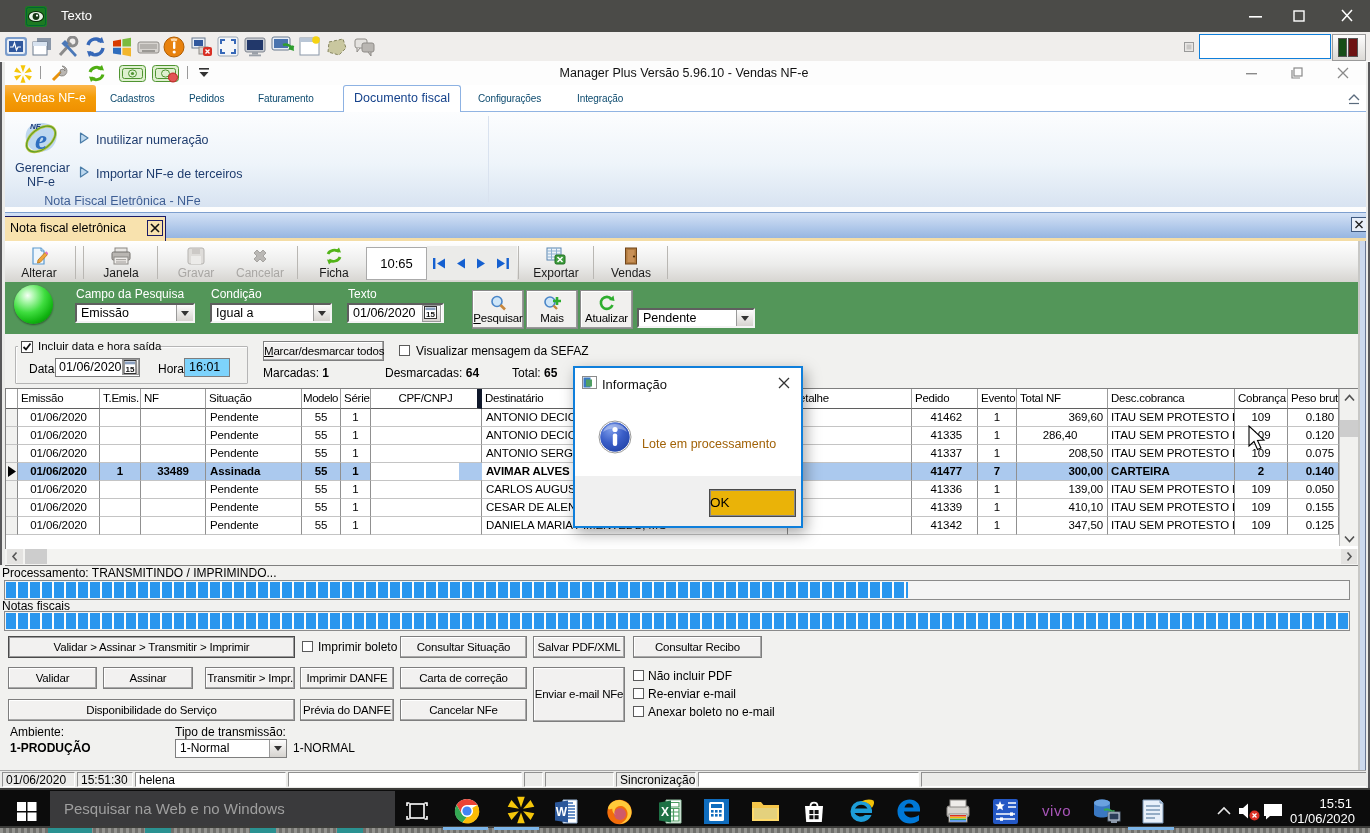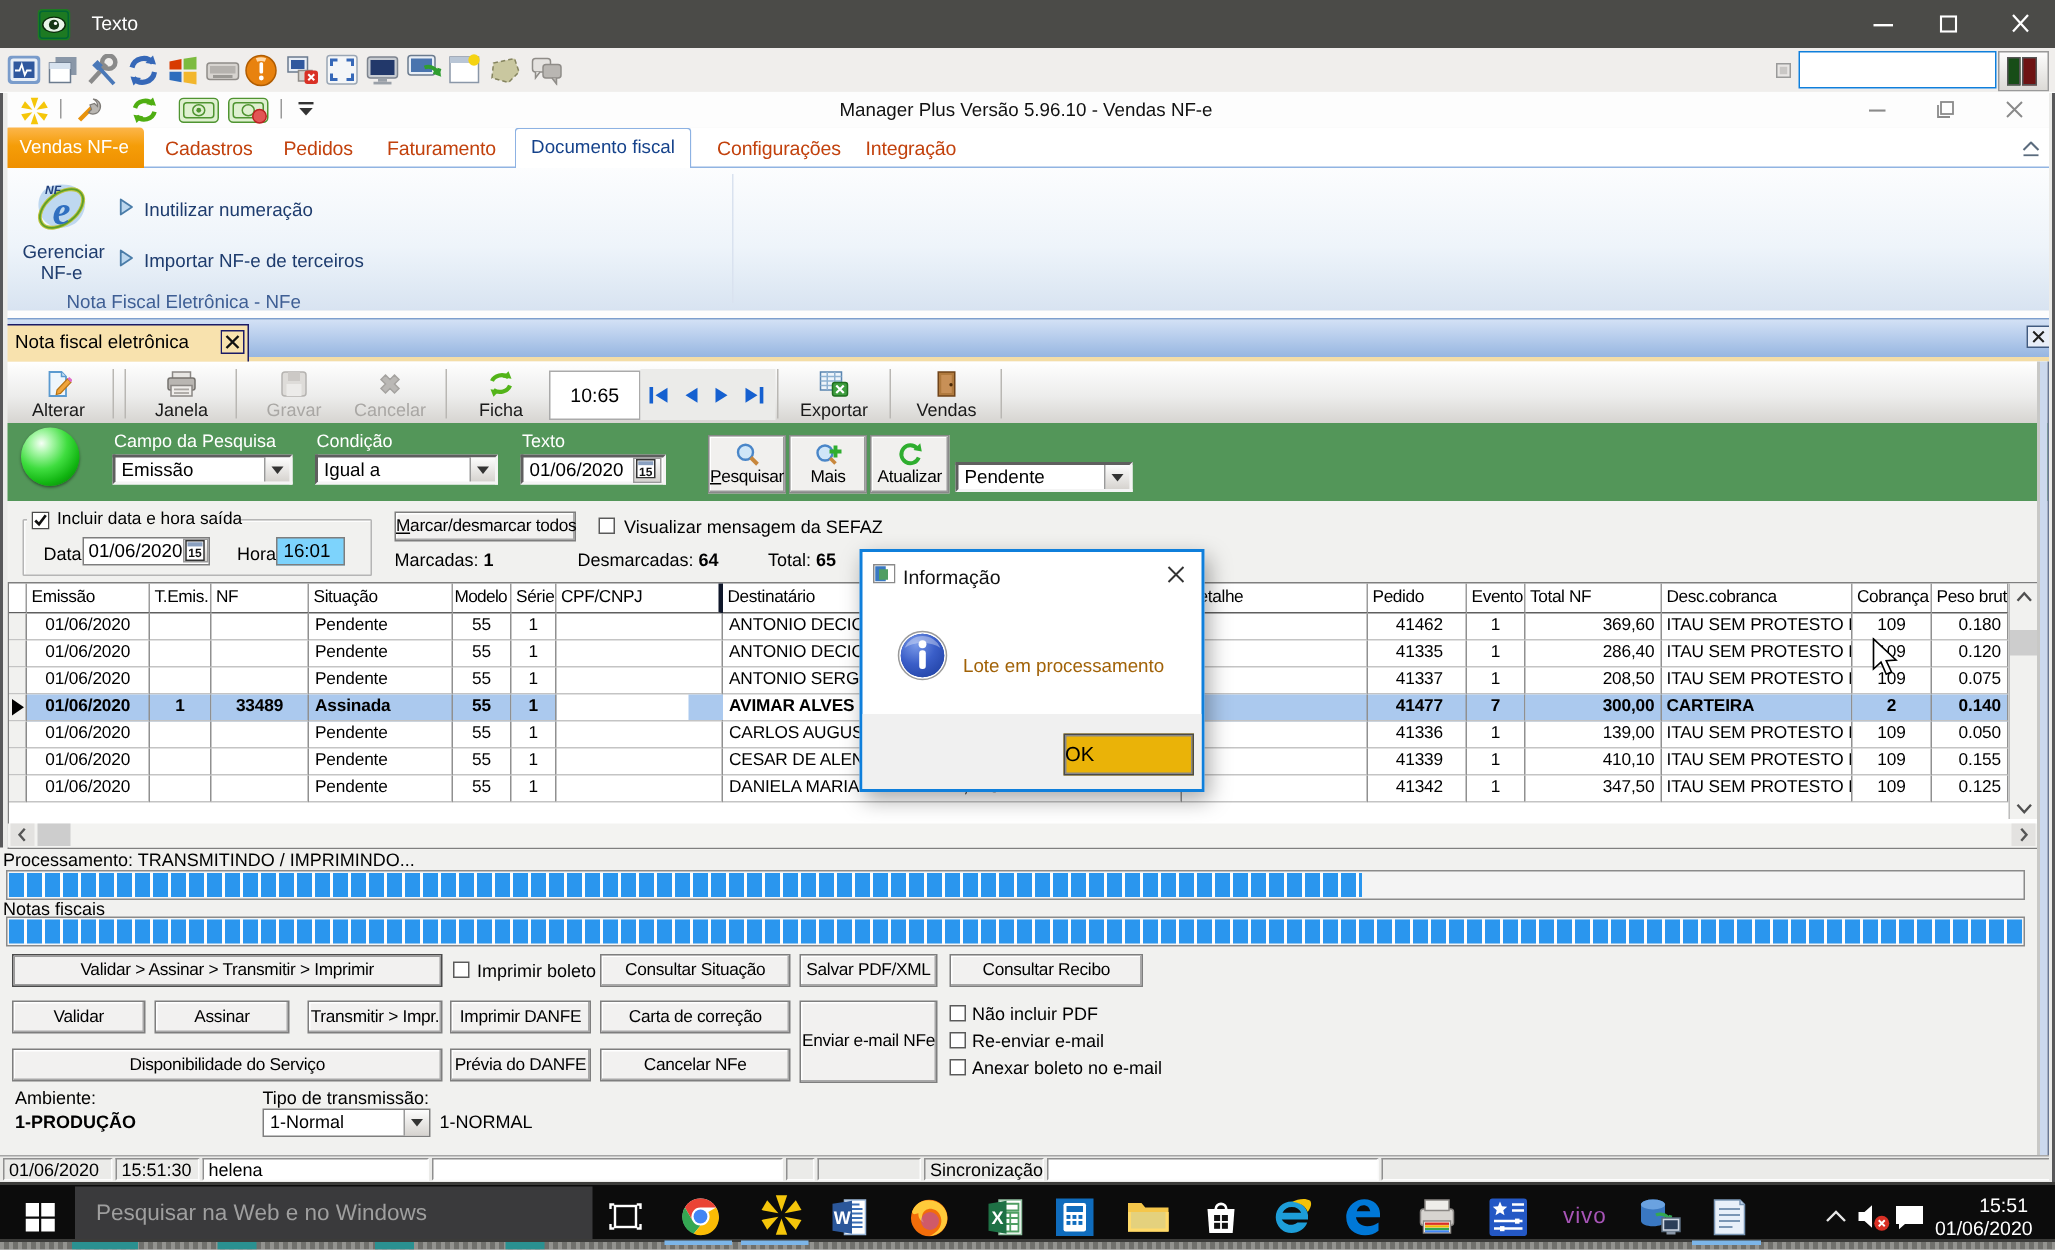--- a/index.html
+++ b/index.html
@@ -10,21 +10,21 @@
 
 #vnctitle{left:0;top:0;width:1370px;height:32px;background:#4b4b48;}
 #vnctitle .wt{left:61px;top:8px;color:#fff;font-size:13px;}
 
 #vnctb{left:0;top:32px;width:1370px;height:29px;background:#f0eeec;border-bottom:1px solid #d9d6d2;}
 
 #approw{left:0;top:61px;width:1370px;height:24px;background:#fdfdfd;}
 
 #tabrow{left:0;top:85px;width:1370px;height:27px;background:#fff;}
 #tabrow .line{position:absolute;left:0;top:26px;width:1370px;height:1px;background:#91b4e2;}
-.tab{position:absolute;top:1px;height:25px;line-height:25px;color:#c2410c;font-size:13px;letter-spacing:-0.1px;}
+.tab{position:absolute;top:1px;height:25px;line-height:25px;color:#0c4a6e;font-size:10px;letter-spacing:-0.1px;}
 #otab{position:absolute;left:3px;top:0px;width:93px;height:27px;background:linear-gradient(#fcb64b,#f59d08 45%,#ef9000);border-radius:3px 3px 0 0;color:#fff;font-size:12.5px;text-align:center;line-height:26px;}
 #dtab{position:absolute;left:343px;top:0px;width:118px;height:27px;background:#fff;border:1px solid #8db2e3;border-bottom:none;border-radius:3px 3px 0 0;color:#15428b;font-size:12.5px;text-align:center;line-height:25px;box-sizing:border-box;}
 
 #ribbon{left:0;top:112px;width:1370px;height:95px;background:linear-gradient(#fcfdfe,#eef4fa 55%,#dfe9f4 85%,#d8e3f1);border-bottom:1px solid #c8d5e6;}
 #ribbon .vsep{position:absolute;left:488px;top:4px;width:1px;height:86px;background:#d9e2ef;}
 #ribbon .glabel{position:absolute;left:0px;top:82px;width:245px;text-align:center;color:#3e5e94;font-size:12.5px;}
 #ribbon .item{position:absolute;color:#1e3c6e;font-size:12.5px;}
 
 #bluebar{left:0;top:212px;width:1370px;height:26px;background:linear-gradient(#d3e1f5,#b7cdec 45%,#94b4e0);border-top:1px solid #7d9fce;}
 #tanline{left:0;top:238px;width:1370px;height:3px;background:#f4dda6;}
@@ -447,21 +447,21 @@
  <div class="tx" style="left:512px;top:32px;font-size:12px;">Total: <b>65</b></div>
 </div>
 <div class="abs" id="grid">
 <div class="gc gh2" style="left:0px;top:0;width:12px;height:20px;line-height:19px;text-align:center;border-right:1px solid #9c9c9c;border-bottom:1px solid #5f5f5f;"></div>
 <div class="gc gh2" style="left:12px;top:0;width:82px;height:20px;line-height:19px;text-align:left;padding-left:3px;letter-spacing:-0.25px;border-right:1px solid #9c9c9c;border-bottom:1px solid #5f5f5f;">Emissão</div>
 <div class="gc gh2" style="left:94px;top:0;width:41px;height:20px;line-height:19px;text-align:left;padding-left:3px;letter-spacing:-0.25px;border-right:1px solid #9c9c9c;border-bottom:1px solid #5f5f5f;">T.Emis.</div>
 <div class="gc gh2" style="left:135px;top:0;width:65px;height:20px;line-height:19px;text-align:left;padding-left:3px;letter-spacing:-0.25px;border-right:1px solid #9c9c9c;border-bottom:1px solid #5f5f5f;">NF</div>
 <div class="gc gh2" style="left:200px;top:0;width:96px;height:20px;line-height:19px;text-align:left;padding-left:3px;letter-spacing:-0.25px;border-right:1px solid #9c9c9c;border-bottom:1px solid #5f5f5f;">Situação</div>
 <div class="gc gh2" style="left:296px;top:0;width:39px;height:20px;line-height:19px;text-align:left;padding-left:1px;letter-spacing:-0.45px;border-right:1px solid #9c9c9c;border-bottom:1px solid #5f5f5f;">Modelo</div>
 <div class="gc gh2" style="left:335px;top:0;width:30px;height:20px;line-height:19px;text-align:left;padding-left:3px;letter-spacing:-0.25px;border-right:1px solid #9c9c9c;border-bottom:1px solid #5f5f5f;">Série</div>
-<div class="gc gh2" style="left:365px;top:0;width:111px;height:20px;line-height:19px;text-align:left;padding-left:3px;letter-spacing:-0.25px;border-right:3px solid #0f172a;border-bottom:1px solid #5f5f5f;">CPF/CNPJ</div>
+<div class="gc gh2" style="left:365px;top:0;width:111px;height:20px;line-height:19px;text-align:center;padding-left:3px;letter-spacing:-0.25px;border-right:5px solid #0f172a;border-bottom:1px solid #5f5f5f;">CPF/CNPJ</div>
 <div class="gc gh2" style="left:476px;top:0;width:306px;height:20px;line-height:19px;text-align:left;padding-left:3px;letter-spacing:-0.25px;border-right:1px solid #9c9c9c;border-bottom:1px solid #5f5f5f;">Destinatário</div>
 <div class="gc gh2" style="left:782px;top:0;width:124px;height:20px;line-height:19px;text-align:left;padding-left:3px;letter-spacing:-0.25px;border-right:1px solid #9c9c9c;border-bottom:1px solid #5f5f5f;">Detalhe</div>
 <div class="gc gh2" style="left:906px;top:0;width:66px;height:20px;line-height:19px;text-align:left;padding-left:3px;letter-spacing:-0.25px;border-right:1px solid #9c9c9c;border-bottom:1px solid #5f5f5f;">Pedido</div>
 <div class="gc gh2" style="left:972px;top:0;width:39px;height:20px;line-height:19px;text-align:left;padding-left:3px;letter-spacing:-0.25px;border-right:1px solid #9c9c9c;border-bottom:1px solid #5f5f5f;">Evento</div>
 <div class="gc gh2" style="left:1011px;top:0;width:91px;height:20px;line-height:19px;text-align:left;padding-left:3px;letter-spacing:-0.25px;border-right:1px solid #9c9c9c;border-bottom:1px solid #5f5f5f;">Total NF</div>
 <div class="gc gh2" style="left:1102px;top:0;width:127px;height:20px;line-height:19px;text-align:left;padding-left:3px;letter-spacing:-0.25px;border-right:1px solid #9c9c9c;border-bottom:1px solid #5f5f5f;">Desc.cobranca</div>
 <div class="gc gh2" style="left:1229px;top:0;width:53px;height:20px;line-height:19px;text-align:left;padding-left:3px;letter-spacing:-0.25px;border-right:1px solid #9c9c9c;border-bottom:1px solid #5f5f5f;">Cobrança</div>
 <div class="gc gh2" style="left:1282px;top:0;width:51px;height:20px;line-height:19px;text-align:left;padding-left:3px;letter-spacing:-0.25px;border-right:1px solid #9c9c9c;border-bottom:1px solid #5f5f5f;">Peso bruto</div>
 <div class="gc" style="left:0px;top:20px;width:12px;text-align:center;background:#f1f1ef;border-right:1px solid #8a8a8a;"></div>
 <div class="gc" style="left:12px;top:20px;width:82px;text-align:center;">01/06/2020</div>
@@ -484,21 +484,21 @@
 <div class="gc" style="left:94px;top:38px;width:41px;text-align:center;"></div>
 <div class="gc" style="left:135px;top:38px;width:65px;text-align:center;"></div>
 <div class="gc" style="left:200px;top:38px;width:96px;text-align:left;padding-left:4px;">Pendente</div>
 <div class="gc" style="left:296px;top:38px;width:39px;text-align:center;">55</div>
 <div class="gc" style="left:335px;top:38px;width:30px;text-align:center;">1</div>
 <div class="gc" style="left:365px;top:38px;width:111px;text-align:left;padding-left:4px;"></div>
 <div class="gc" style="left:476px;top:38px;width:306px;text-align:left;padding-left:4px;">ANTONIO DECIO BARBOSA</div>
 <div class="gc" style="left:782px;top:38px;width:124px;text-align:left;padding-left:4px;"></div>
 <div class="gc" style="left:906px;top:38px;width:66px;text-align:right;padding-right:15px;">41335</div>
 <div class="gc" style="left:972px;top:38px;width:39px;text-align:center;">1</div>
-<div class="gc" style="left:1011px;top:38px;width:91px;text-align:right;padding-right:4px;">286,40</div>
+<div class="gc" style="left:1011px;top:38px;width:91px;text-align:center;padding-right:4px;">286,40</div>
 <div class="gc" style="left:1102px;top:38px;width:127px;text-align:left;padding-left:3px;">ITAU SEM PROTESTO F</div>
 <div class="gc" style="left:1229px;top:38px;width:53px;text-align:center;">109</div>
 <div class="gc" style="left:1282px;top:38px;width:51px;text-align:right;padding-right:4px;">0.120</div>
 <div class="gc" style="left:0px;top:56px;width:12px;text-align:center;background:#f1f1ef;border-right:1px solid #8a8a8a;"></div>
 <div class="gc" style="left:12px;top:56px;width:82px;text-align:center;">01/06/2020</div>
 <div class="gc" style="left:94px;top:56px;width:41px;text-align:center;"></div>
 <div class="gc" style="left:135px;top:56px;width:65px;text-align:center;"></div>
 <div class="gc" style="left:200px;top:56px;width:96px;text-align:left;padding-left:4px;">Pendente</div>
 <div class="gc" style="left:296px;top:56px;width:39px;text-align:center;">55</div>
 <div class="gc" style="left:335px;top:56px;width:30px;text-align:center;">1</div>

